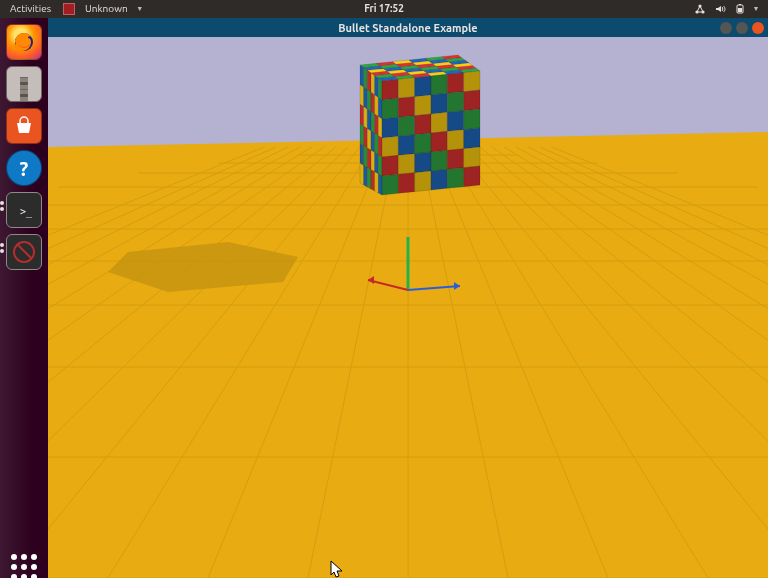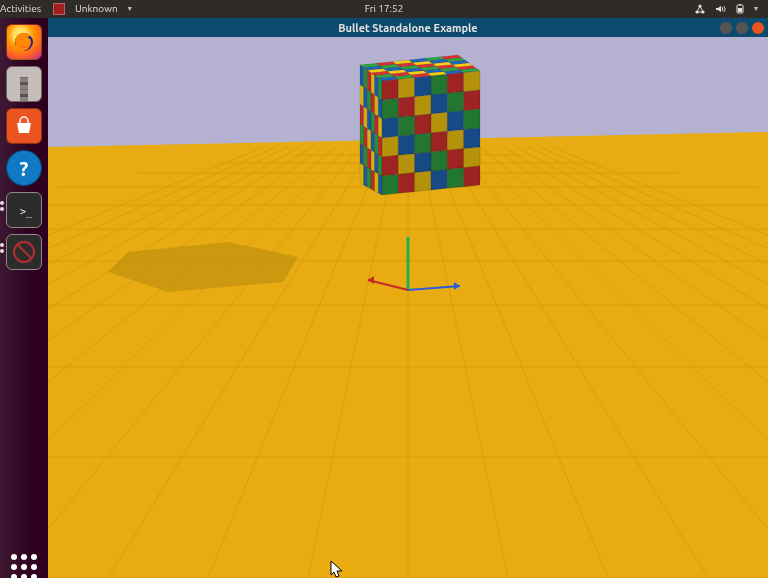--- a/index.html
+++ b/index.html
@@ -18,22 +18,22 @@
     left: 0; top: 0;
     width: 768px; height: 18px;
     background: #2f2b29;
     color: #e6e0dd;
     font-size: 10px;
     line-height: 18px;
     display: flex;
     align-items: center;
     z-index: 30;
   }
-  .top-panel .tp-left  { display:flex; align-items:center; gap:12px; }
-  .top-panel .tp-center{ position:absolute; left:50%; transform:translateX(-50%); font-weight:normal;}
+  .top-panel .tp-left  { display:flex; align-items:center; padding-left:10px; gap:12px; }
+  .top-panel .tp-center{ position:absolute; left:50%; transform:translateX(-50%); font-weight:bold;}
   .top-panel .tp-right { position:absolute; right:10px; display:flex; gap:8px; align-items:center;}
   .app-indicator { display:flex; align-items:center; gap:10px;}
   .app-box { width:10px; height:10px; background:#a31e21; border:1px solid rgba(255,255,255,.3); }
   .dropdown-tri { font-size:8px; opacity:.8; }
   .sys-icon svg { display:block; }
 
   
   .launcher {
     position:absolute;
     left:0; top:18px;

